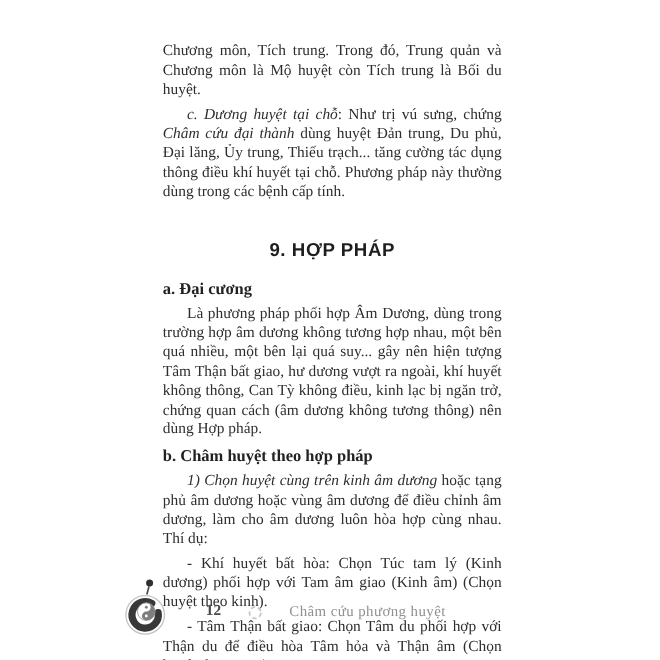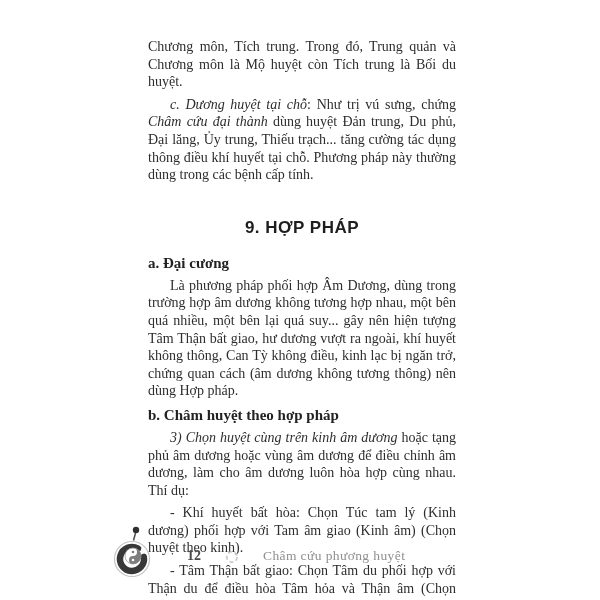--- a/index.html
+++ b/index.html
@@ -93,21 +93,21 @@
     <p class="body-para"><span style="font-style: italic;">c. Dương huyệt tại chỗ</span><span>: Như trị vú sưng, chứng </span><span style="font-style: italic;">Châm cứu đại thành</span><span> dùng huyệt Đản trung, Du phủ, Đại lăng, Ủy trung, Thiếu trạch... tăng cường tác dụng thông điều khí huyết tại chỗ. Phương pháp này thường dùng trong các bệnh cấp tính.</span></p>
 
     <h1 class="section-heading">9. HỢP PHÁP</h1>
 
     <h2 class="sub-heading">a. Đại cương</h2>
 
     <p class="body-para"><span>Là phương pháp phối hợp Âm Dương, dùng trong trường hợp âm dương không tương hợp nhau, một bên quá nhiều, một bên lại quá suy... gây nên hiện tượng Tâm Thận bất giao, hư dương vượt ra ngoài, khí huyết không thông, Can Tỳ không điều, kinh lạc bị ngăn trở, chứng quan cách (âm dương không tương thông) nên dùng Hợp pháp.</span></p>
 
     <h2 class="sub-heading">b. Châm huyệt theo hợp pháp</h2>
 
-    <p class="body-para"><span style="font-style: italic;">3) Chọn huyệt cùng trên kinh âm dương</span><span> hoặc tạng phủ âm dương hoặc vùng âm dương để điều chỉnh âm dương, làm cho âm dương luôn hòa hợp cùng nhau. Thí dụ:</span></p>
+    <p class="body-para"><span style="font-style: italic;">1) Chọn huyệt cùng trên kinh âm dương</span><span> hoặc tạng phủ âm dương hoặc vùng âm dương để điều chỉnh âm dương, làm cho âm dương luôn hòa hợp cùng nhau. Thí dụ:</span></p>
 
     <p class="body-para"><span>- Khí huyết bất hòa: Chọn Túc tam lý (Kinh dương) phối hợp với Tam âm giao (Kinh âm) (Chọn huyệt theo kinh).</span></p>
 
     <p class="body-para"><span>- Tâm Thận bất giao: Chọn Tâm du phối hợp với Thận du để điều hòa Tâm hỏa và Thận âm (Chọn huyệt theo Tạng).</span></p>
 
   </div>
 
   <div class="footer">
 
     <svg class="logo-svg" width="48" height="60" viewBox="0 0 48 60">

